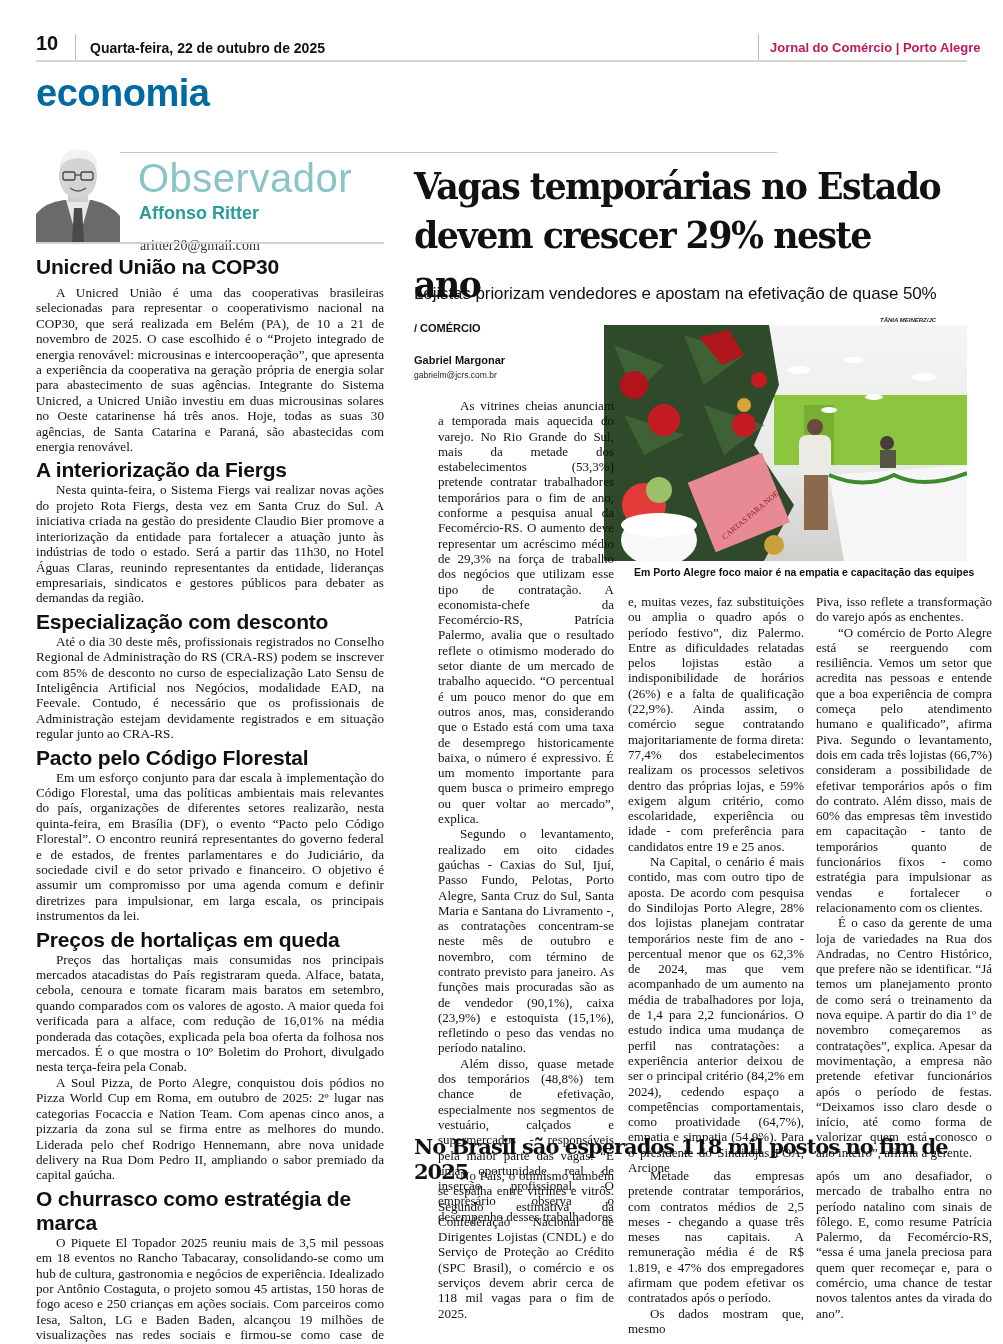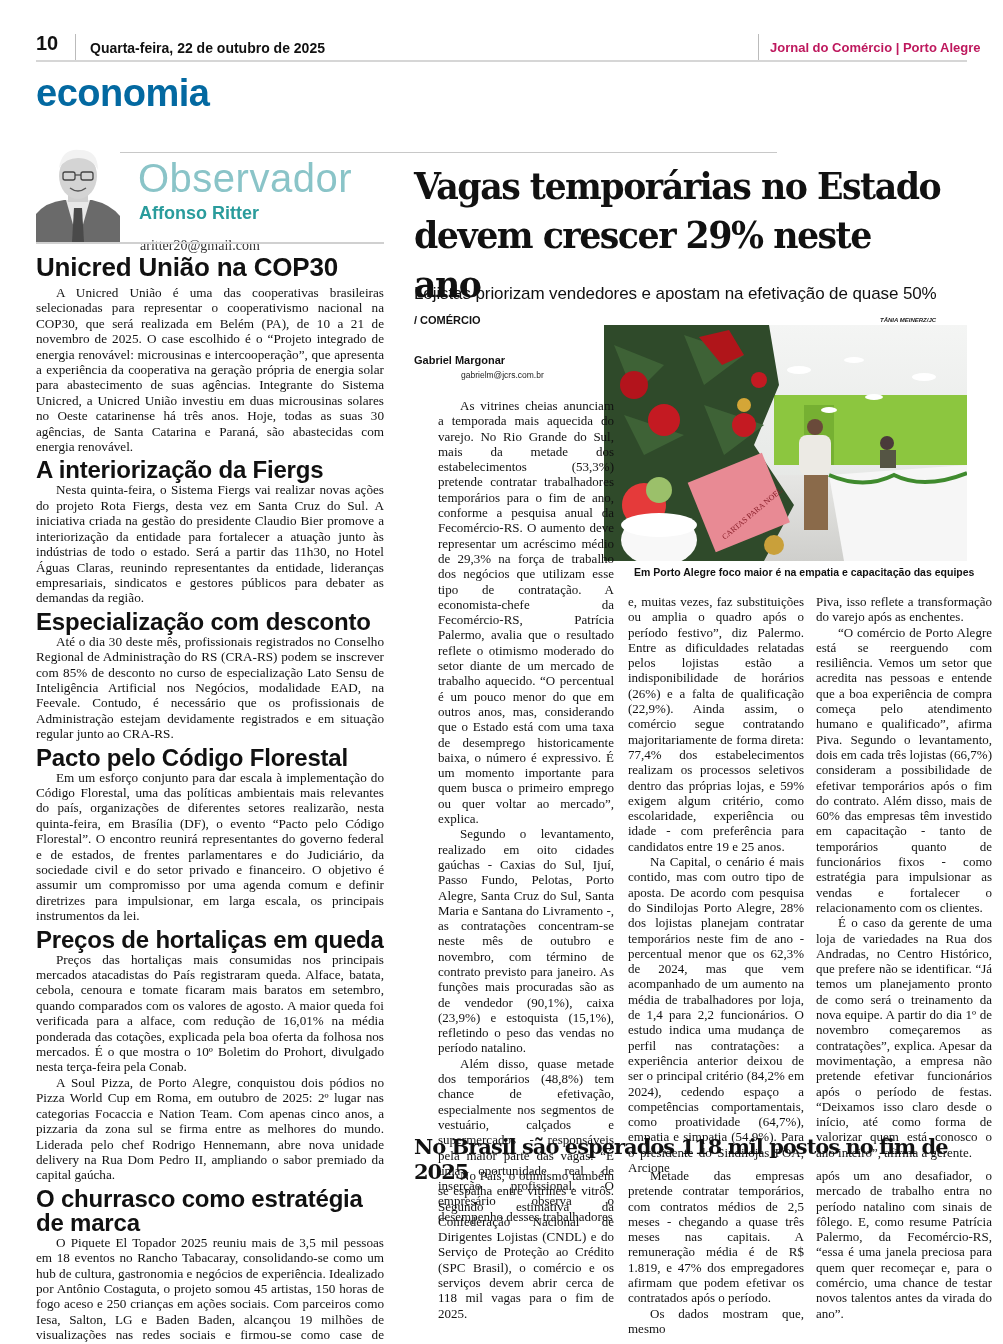--- a/index.html
+++ b/index.html
@@ -21,30 +21,30 @@
     
     .col-rule-top { left: 36px; top: 152px; width: 741px; height: 1px; background: #c8c8c8; }
     .col-rule-bot { left: 36px; top: 242px; width: 348px; height: 2px; background: #d0d0d0; }
     .portrait { left: 36px; top: 142px; width: 84px; height: 100px; overflow: hidden; }
     .obs-title { left: 138px; top: 158px; font-family: "Liberation Sans", sans-serif; font-size: 40px; color: #8ac4c8; letter-spacing: 0.5px; line-height: 1; }
     .obs-author { left: 139px; top: 204px; font-family: "Liberation Sans", sans-serif; font-weight: bold; font-size: 18px; color: #2a9c9c; line-height: 1; }
     .obs-email { left: 140px; top: 238px; font-family: Liberation Serif, serif; font-size: 14px; color: #333; }
 
     
     .notes { left: 36px; top: 255px; width: 348px; }
-    .note h2 { font-family: "Liberation Sans", sans-serif; font-weight: bold; font-size: 24px; line-height: 24px; color: #111; letter-spacing: -0.2px; margin-top: 4px; }
+    .note h2 { font-family: "Liberation Sans", sans-serif; font-weight: bold; font-size: 21px; line-height: 24px; color: #111; letter-spacing: -0.2px; margin-top: 4px; }
     .note p { font-family: "Liberation Serif", serif; font-size: 13.2px; line-height: 15.4px; text-align: justify; text-indent: 20px; color: #111; hyphens: auto; }
-    .note:first-child h2 { margin-top: 0; margin-bottom: 6px; font-size: 26px; }
+    .note:first-child h2 { margin-top: 0; margin-bottom: 6px; font-size: 21px; }
 
     
     .headline { left: 414px; top: 162px; width: 560px; font-family: "DejaVu Serif", serif; font-weight: bold; font-size: 37px; line-height: 49px; letter-spacing: -1.6px; color: #111; transform: scaleX(0.94); transform-origin: left top; }
     .subhead { left: 414px; top: 284px; font-family: "Liberation Sans", sans-serif; font-size: 17px; color: #111; letter-spacing: -0.1px; text-align: right; }
-    .kicker { left: 414px; top: 314px; font-family: "Liberation Sans", sans-serif; font-weight: bold; font-size: 11px; color: #111; }
+    .kicker { left: 414px; top: 322px; font-family: "Liberation Sans", sans-serif; font-weight: bold; font-size: 11px; color: #111; }
     .byline { left: 414px; top: 354px; font-family: "Liberation Sans", sans-serif; font-weight: bold; font-size: 11px; color: #111; }
-    .byemail { left: 414px; top: 370px; font-family: "Liberation Sans", sans-serif; font-size: 8.5px; color: #222; margin-left: 47px; }
+    .byemail { left: 414px; top: 370px; font-family: "Liberation Sans", sans-serif; font-size: 8.5px; color: #222; }
 
     .credit { left: 880px; top: 317px; font-family: "Liberation Sans", sans-serif; font-weight: bold; font-style: italic; font-size: 6px; color: #222; }
     .photo { left: 604px; top: 325px; width: 363px; height: 236px; overflow: hidden; background: #e9ecea; }
     .caption { left: 604px; top: 566px; font-family: "Liberation Sans", sans-serif; font-weight: bold; font-size: 10.5px; color: #111; padding-left: 30px; }
 
     .body { font-family: "Liberation Serif", serif; font-size: 13px; line-height: 15.3px; text-align: justify; color: #111; margin-left: 24px; }
     .body p { text-indent: 22px; }
     .body p.cont { text-indent: 0; }
     .c1 { left: 414px; top: 398px; width: 176px; }
     .c2 { left: 604px; top: 594px; width: 176px; }

